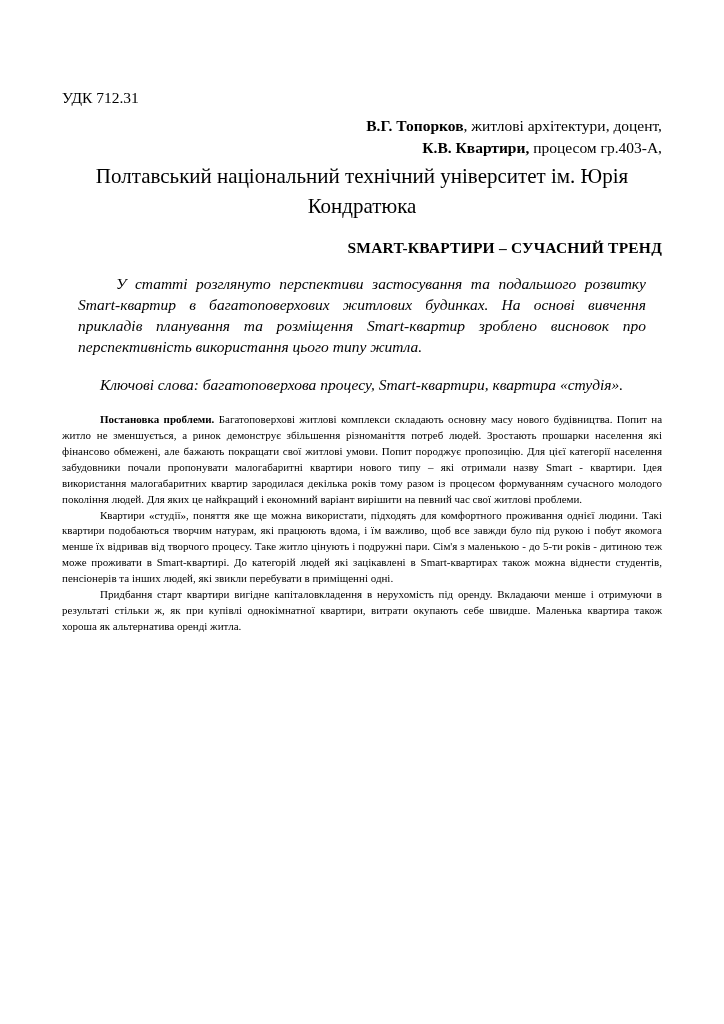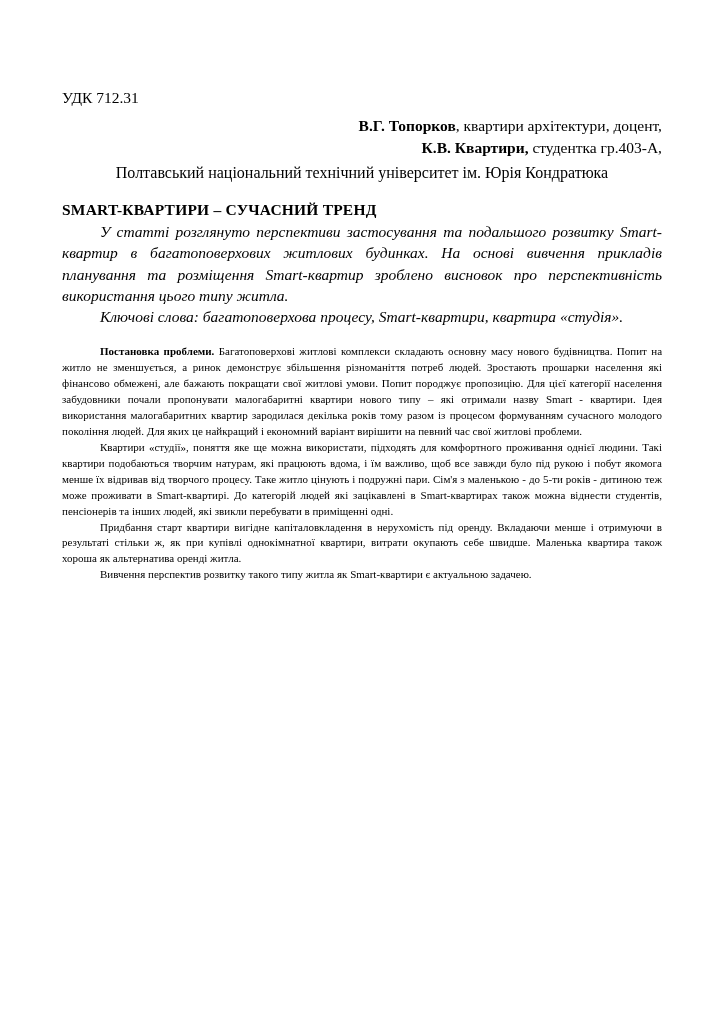--- a/index.html
+++ b/index.html
@@ -30,39 +30,39 @@
     text-align: right;
     font-size: 15.5px;
     line-height: 1.45;
   }
   .author-line .name {
     font-weight: bold;
     text-align: center;
   }
   .affiliation {
     text-align: center;
-    font-size: 16px;
+    font-size: 21px;
     line-height: 1.45;
     margin-top: 1px;
   }
   .title {
-    text-align: left;
+    text-align: right;
     font-weight: bold;
     font-size: 15.5px;
     letter-spacing: 0.2px;
     margin-top: 17px;
     margin-bottom: 2px;
   }
   .abstract {
     font-style: italic;
     font-size: 15.5px;
     line-height: 1.37;
     text-align: justify;
     text-indent: 38px;
-    margin: 0;
+    margin: 16px;
   }
   .keywords {
     font-style: italic;
     font-size: 15.5px;
     line-height: 1.37;
     text-align: justify;
     text-indent: 38px;
     margin: 0;
   }
   .keywords .kw-label {
@@ -83,35 +83,34 @@
   }
 </style>
 </head>
 <body>
 
 <div class="page">
 
   <div class="udk">УДК 712.31</div>
 
   <div class="author-line">
-    <span class="name">В.Г. Топорков</span><span>, квартири архітектури, доцент,</span>
+    <span class="name">В.Г. Топорков</span><span>, житлові архітектури, доцент,</span>
   </div>
 
   <div class="author-line">
-    <span class="name">К.В. Квартири,</span><span> студентка гр.403-А,</span>
+    <span class="name">К.В. Квартири,</span><span> процесом гр.403-А,</span>
   </div>
 
   <div class="affiliation">Полтавський національний технічний університет ім. Юрія Кондратюка</div>
 
   <div class="title">SMART-КВАРТИРИ  –  СУЧАСНИЙ ТРЕНД</div>
 
   <p class="abstract">У статті розглянуто перспективи застосування та подальшого розвитку Smart-квартир в багатоповерхових житлових будинках. На основі вивчення прикладів планування та розміщення Smart-квартир зроблено висновок про перспективність використання цього типу житла.</p>
 
   <p class="keywords"><span class="kw-label">Ключові слова</span><span>: багатоповерхова процесу, Smart-квартири, квартира «студія».</span></p>
 
   <div class="body-block">
     <p class="body-par"><span class="lead">Постановка проблеми.</span><span> Багатоповерхові житлові комплекси складають основну масу нового будівництва. Попит на житло не зменшується, а ринок демонструє збільшення різноманіття потреб людей. Зростають прошарки населення які фінансово обмежені, але бажають покращати свої житлові умови. Попит породжує пропозицію. Для цієї категорії населення забудовники почали пропонувати малогабаритні квартири нового типу – які отримали назву  Smart - квартири. Ідея використання малогабаритних квартир зародилася декілька років тому разом із процесом  формуванням сучасного молодого покоління людей. Для яких це найкращий і економний варіант вирішити на певний час свої житлові проблеми.</span></p>
     <p class="body-par"><span>Квартири «студії», поняття яке ще можна використати, підходять для комфортного проживання однієї людини. Такі квартири подобаються творчим натурам, які працюють вдома, і їм важливо, щоб все завжди було під рукою і побут якомога менше їх відривав від творчого процесу. Таке житло цінують і подружні пари. Сім'я з маленькою - до 5-ти років - дитиною теж може проживати в Smart-квартирі. До категорій людей які зацікавлені в Smart-квартирах також можна віднести  студентів,  пенсіонерів та інших людей, які звикли перебувати в приміщенні одні.</span></p>
     <p class="body-par"><span>Придбання старт квартири  вигідне капіталовкладення в нерухомість під оренду. Вкладаючи менше і отримуючи в результаті стільки ж, як при купівлі однокімнатної квартири, витрати окупають себе швидше. Маленька квартира також хороша як альтернатива оренді житла.</span></p>
-    <p class="body-par"><span>Вивчення перспектив розвитку такого типу житла як Smart-квартири є актуальною задачею.</span></p>
   </div>
 
 </div>
 
 </body></html>

